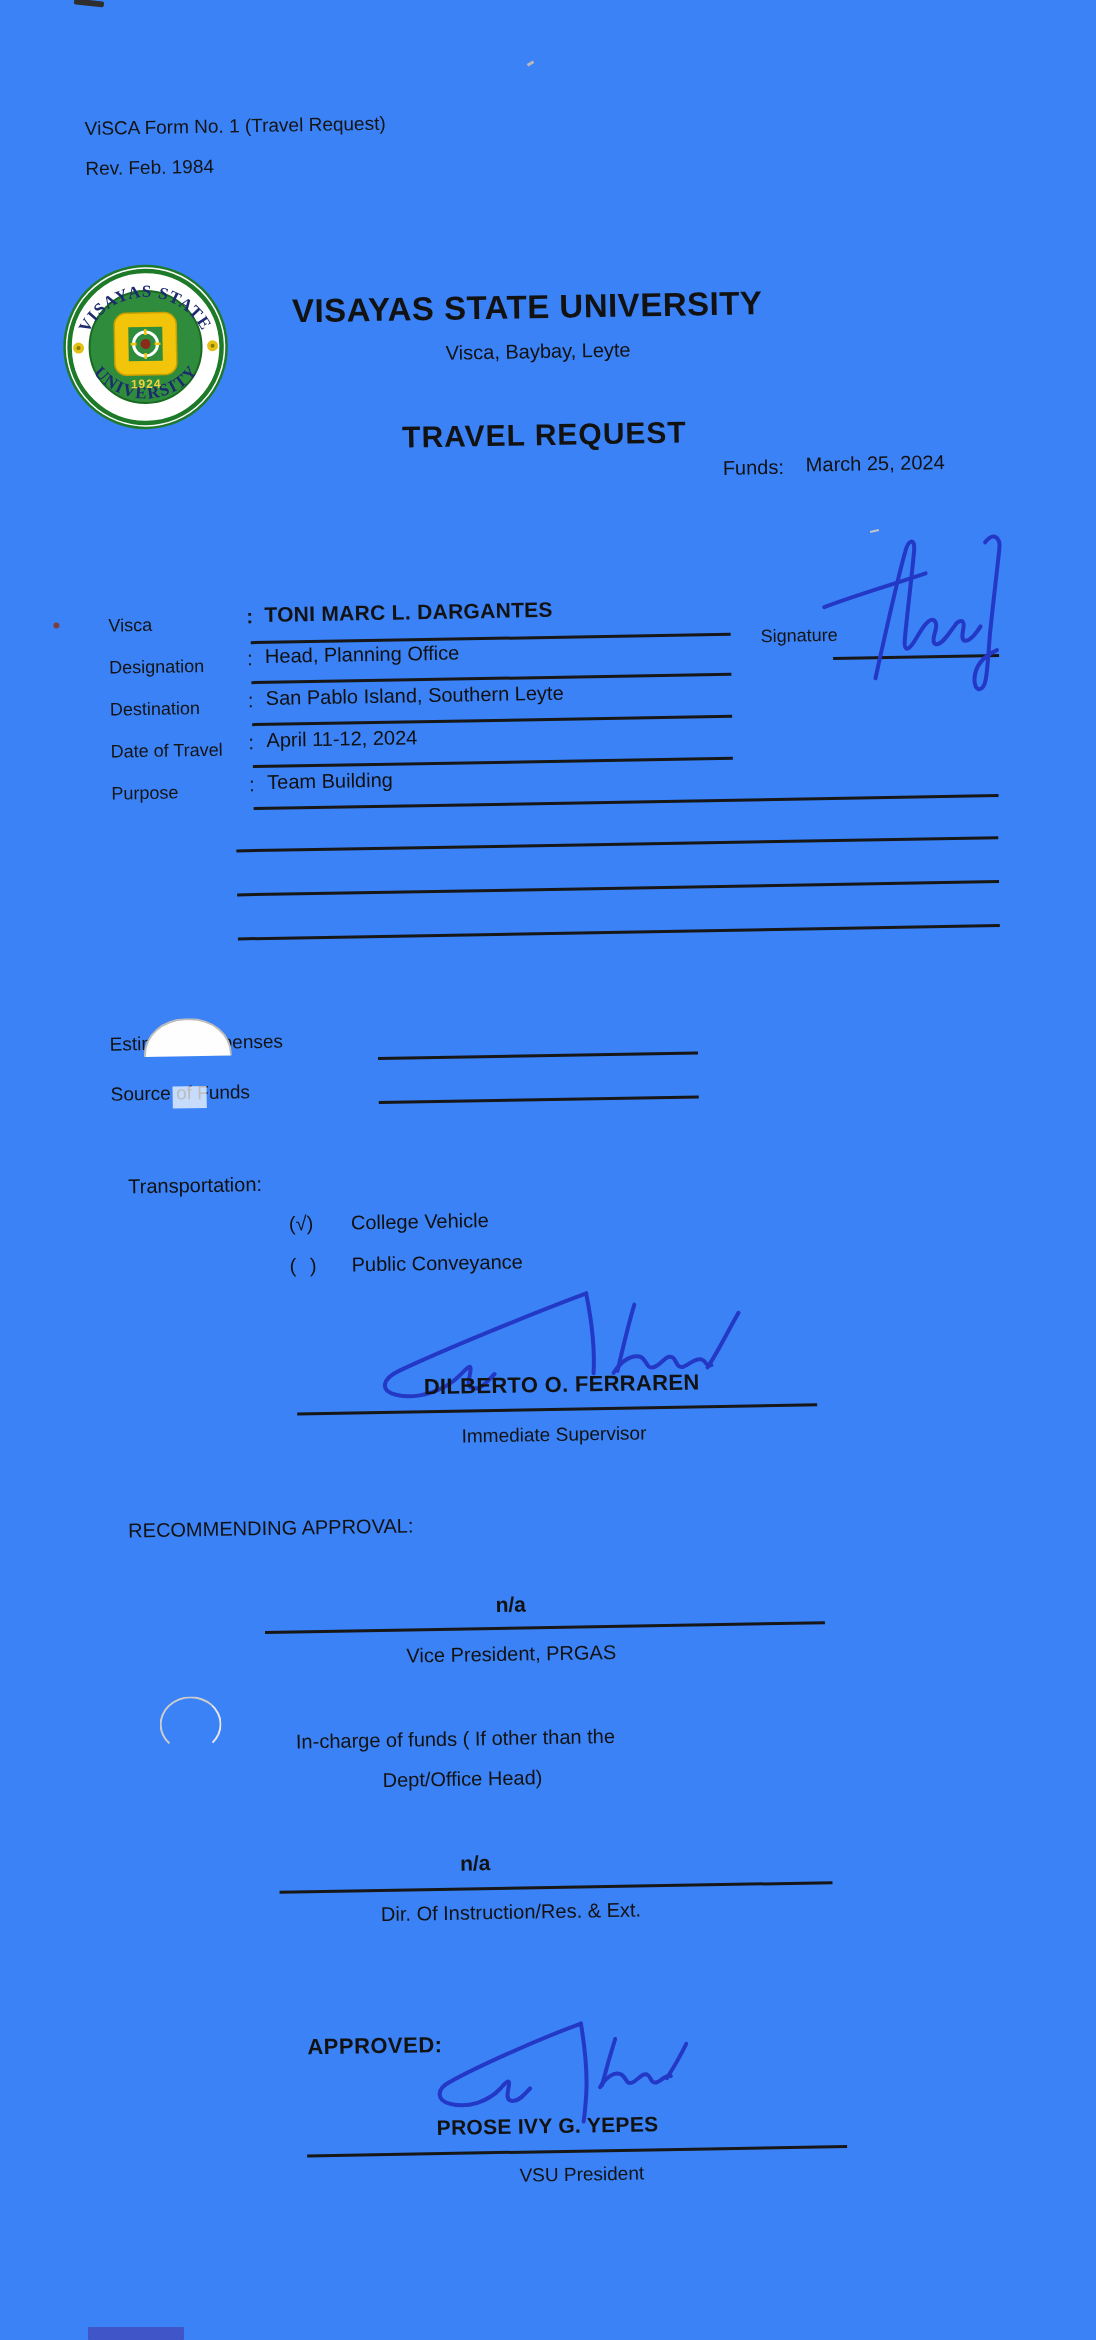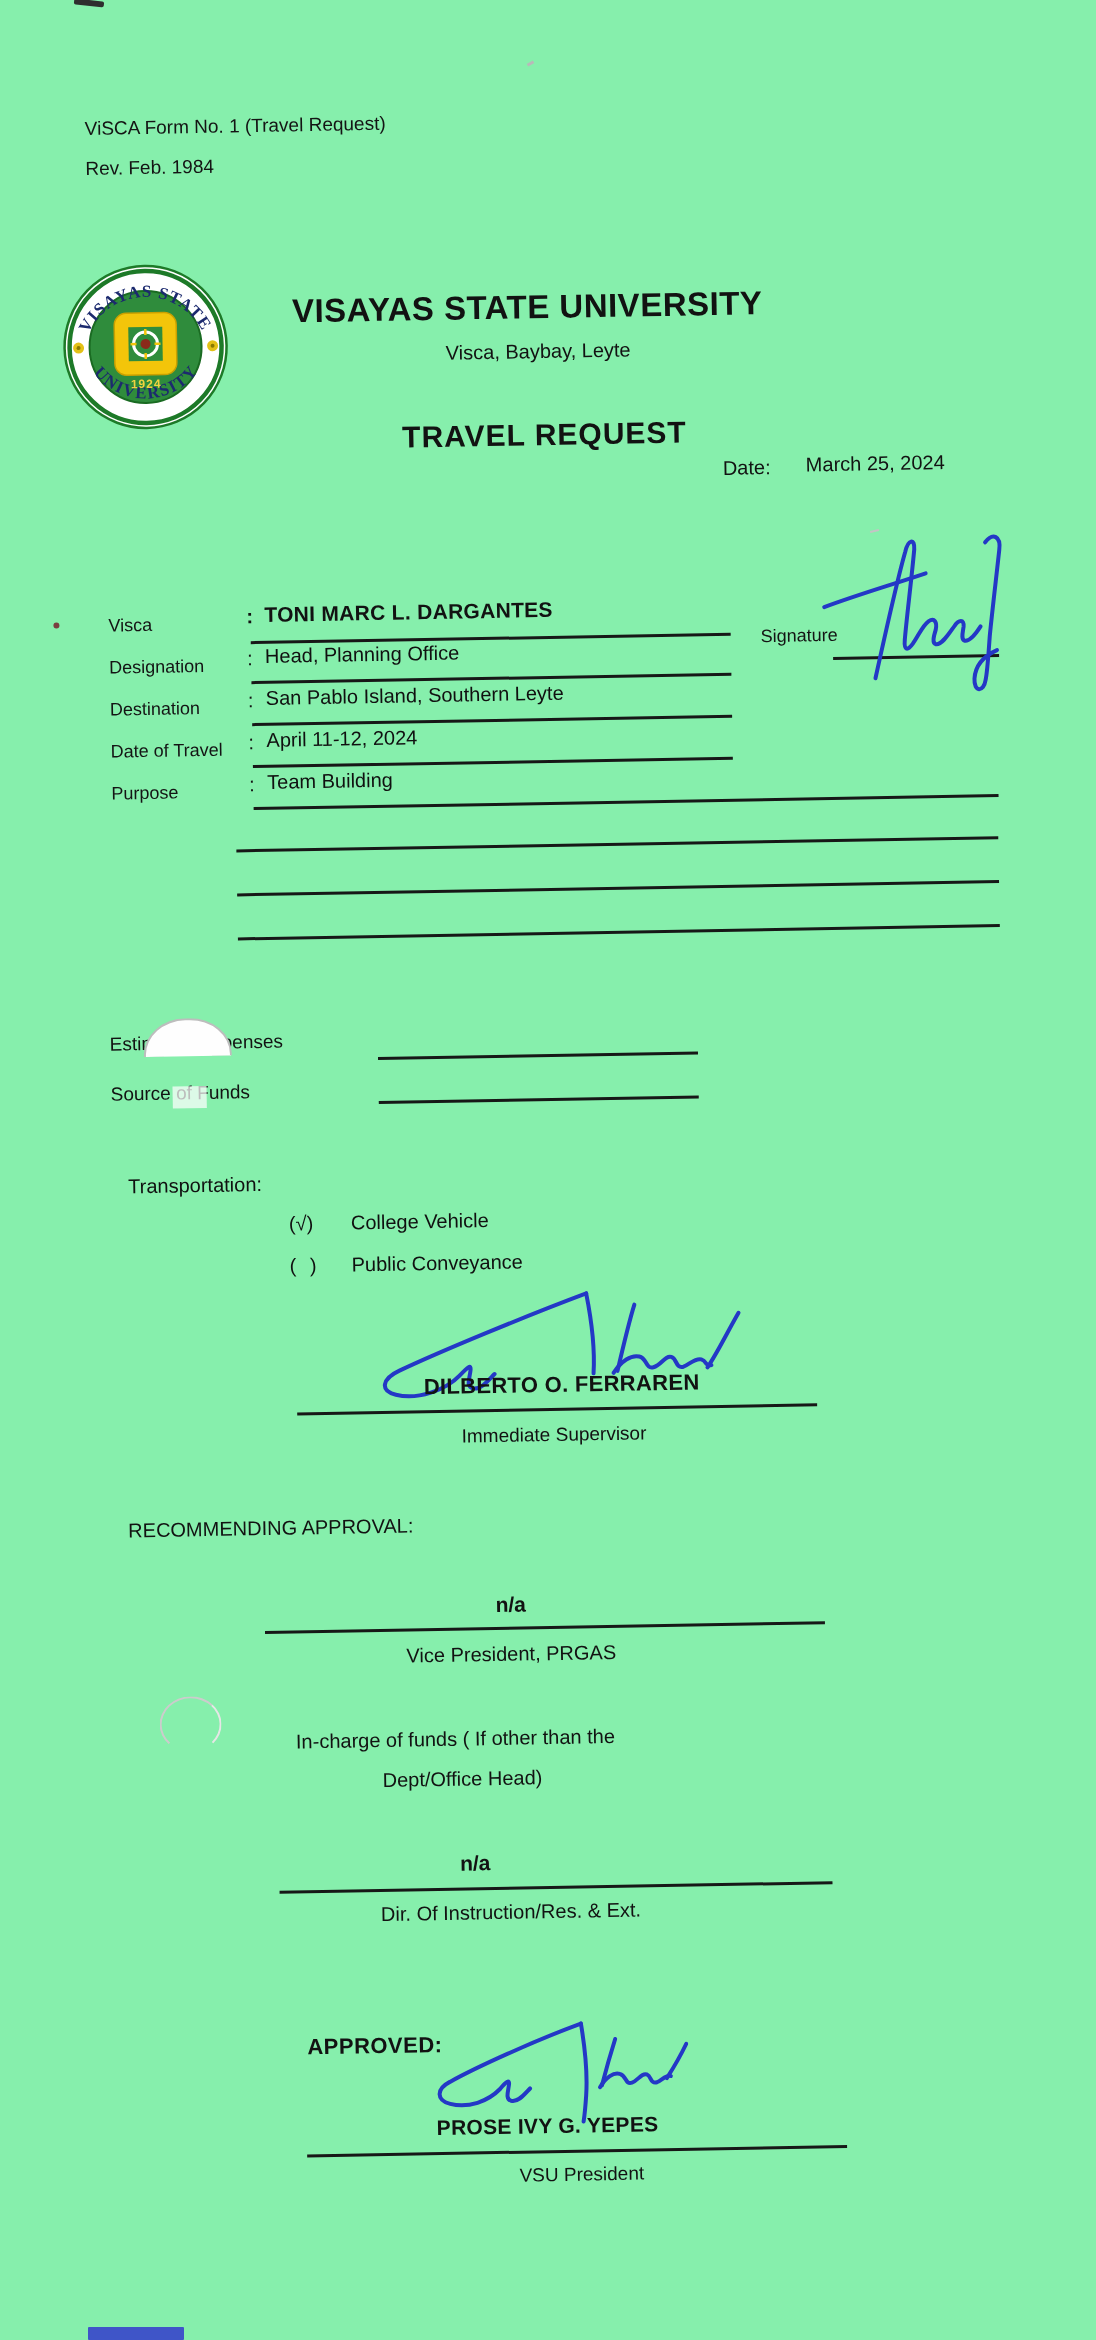--- a/index.html
+++ b/index.html
@@ -1,18 +1,18 @@
 <!DOCTYPE html>
 <html><head>
 <meta charset="utf-8">
 <style>
   html,body{margin:0;padding:0;background:#ffffff;}
   #page{
     position:relative;width:1096px;height:2340px;overflow:hidden;
-    background:#86efac;color:#121212;
+    background:#3b82f6;color:#121212;
     font-family:"Liberation Sans",sans-serif;
   }
   #doc{
     position:absolute;inset:0;
     transform:rotate(-1deg);
     transform-origin:550px 1170px;
   }
   .abs{position:absolute;white-space:nowrap;}
   .rule{position:absolute;height:3px;background:#171717;}
   .lbl{font-size:18px;color:#141414;}
@@ -61,21 +61,21 @@
       <circle cx="84" cy="81" r="12" fill="none" stroke="#ffffff" stroke-width="3"></circle>
       <circle cx="84" cy="81" r="5" fill="#8a2a1a"></circle>
       <path d="M84,66 v6 M84,90 v6 M69,81 h6 M93,81 h6" stroke="#f3c50a" stroke-width="2.5"></path>
       <text x="84" y="125" font-size="12" font-weight="bold" fill="#f2d240" text-anchor="middle" letter-spacing="1">1924</text>
     </svg>
 
     <div class="abs" style="left:307px;top:288px;font-size:33px;font-weight:700;letter-spacing:0.5px;">VISAYAS STATE UNIVERSITY</div>
     <div class="abs" style="left:460px;top:340px;font-size:20px;">Visca, Baybay, Leyte</div>
     <div class="abs" style="left:415px;top:418px;font-size:30px;font-weight:700;letter-spacing:1px;">TRAVEL REQUEST</div>
 
-    <div class="abs" style="left:735px;top:460px;font-size:20px;">Date:</div>
+    <div class="abs" style="left:735px;top:460px;font-size:20px;">Funds:</div>
     <div class="abs" style="left:818px;top:458px;font-size:20px;">March 25, 2024</div>
 
     <div class="artifact" style="left:63px;top:614px;width:6px;height:6px;border-radius:50%;background:#7a4040;"></div>
 
     <div class="abs lbl" style="left:118px;top:608px;">Visca</div>
     <div class="abs colon" style="left:256px;top:600px;">:</div>
     <div class="abs boldname" style="left:274px;top:598px;">TONI MARC L. DARGANTES</div>
     <div class="rule" style="left:260px;top:636px;width:480px;"></div>
 
     <div class="abs lbl" style="left:118px;top:650px;">Designation</div>

